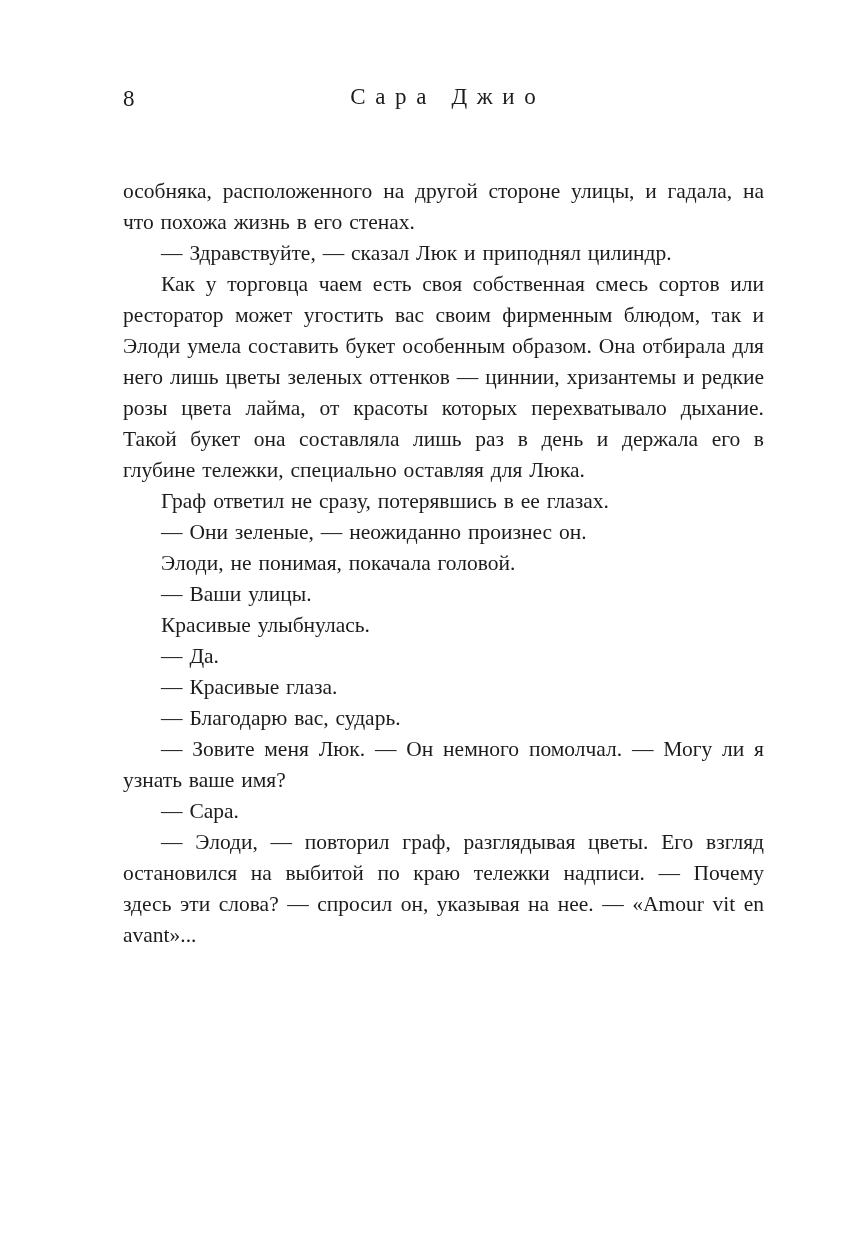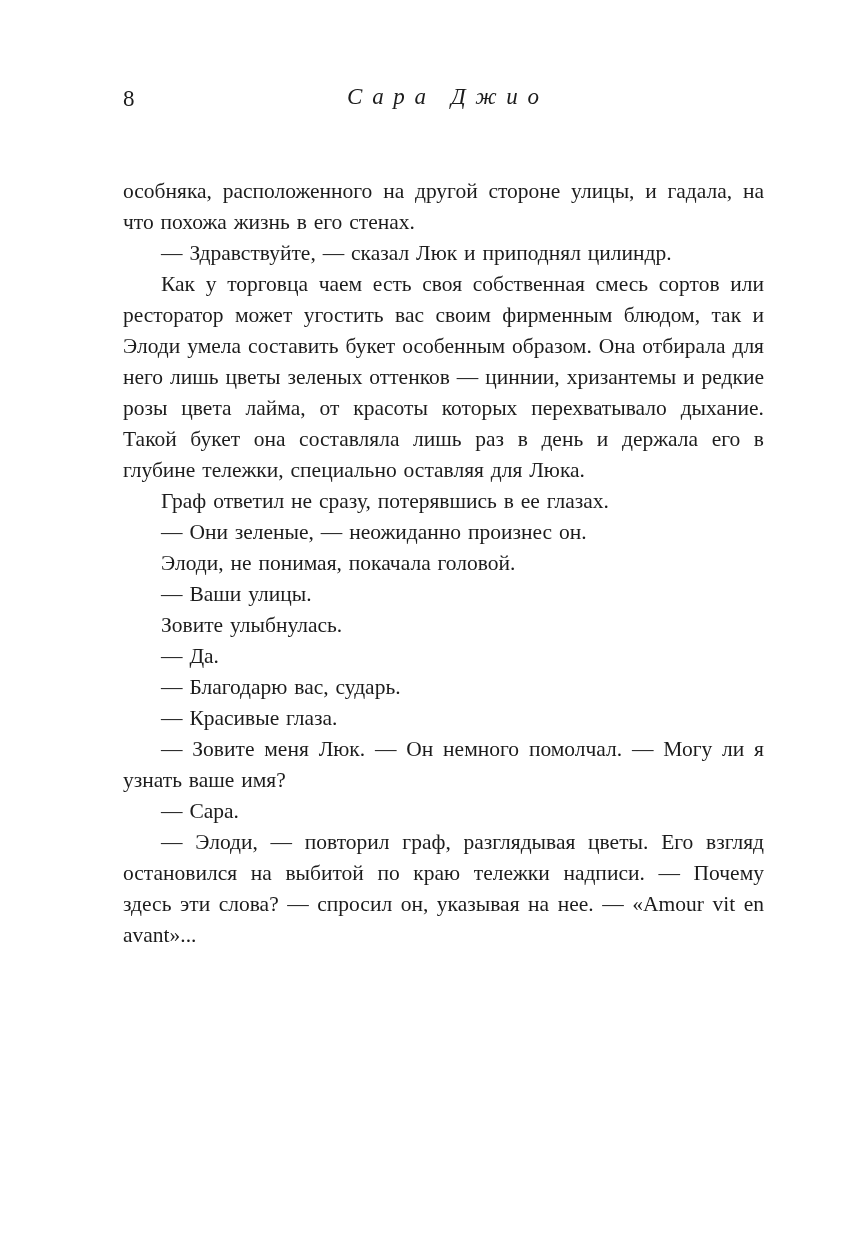--- a/index.html
+++ b/index.html
@@ -28,21 +28,20 @@
     position: absolute;
     left: 0;
     top: 2px;
     font-size: 23px;
     font-weight: 400;
   }
 
   .running-head {
     display: block;
     text-align: center;
-    font-style: italic;
     font-size: 23px;
     letter-spacing: 0.42em;
     padding-left: 0.42em; 
   }
 
   .page-body {
     position: absolute;
     left: 123px;
     top: 134px;
     width: 641px;
@@ -72,21 +71,21 @@
   </header>
 
   <main class="page-body">
       <p class="no-indent">особняка, расположенного на другой стороне улицы, и гадала, на что похожа жизнь в его стенах.</p>
       <p>— Здравствуйте, — сказал Люк и приподнял цилиндр.</p>
       <p>Как у торговца чаем есть своя собственная смесь сортов или ресторатор может угостить вас своим фирменным блюдом, так и Элоди умела составить букет особенным образом. Она отбирала для него лишь цветы зеленых оттенков — циннии, хризантемы и редкие розы цвета лайма, от красоты которых перехватывало дыхание. Такой букет она составляла лишь раз в день и держала его в глубине тележки, специально оставляя для Люка.</p>
       <p>Граф ответил не сразу, потерявшись в ее глазах.</p>
       <p>— Они зеленые, — неожиданно произнес он.</p>
       <p>Элоди, не понимая, покачала головой.</p>
       <p>— Ваши улицы.</p>
-      <p>Зовите улыбнулась.</p>
+      <p>Красивые улыбнулась.</p>
       <p>— Да.</p>
+      <p>— Красивые глаза.</p>
       <p>— Благодарю вас, сударь.</p>
-      <p>— Красивые глаза.</p>
       <p>— Зовите меня Люк. — Он немного помолчал. — Могу ли я узнать ваше имя?</p>
       <p>— Сара.</p>
       <p>— Элоди, — повторил граф, разглядывая цветы. Его взгляд остановился на выбитой по краю тележки надписи. — Почему здесь эти слова? — спросил он, указывая на нее. — «Amour vit en avant»...</p>
     </main>
 </div>
 
 </body></html>

